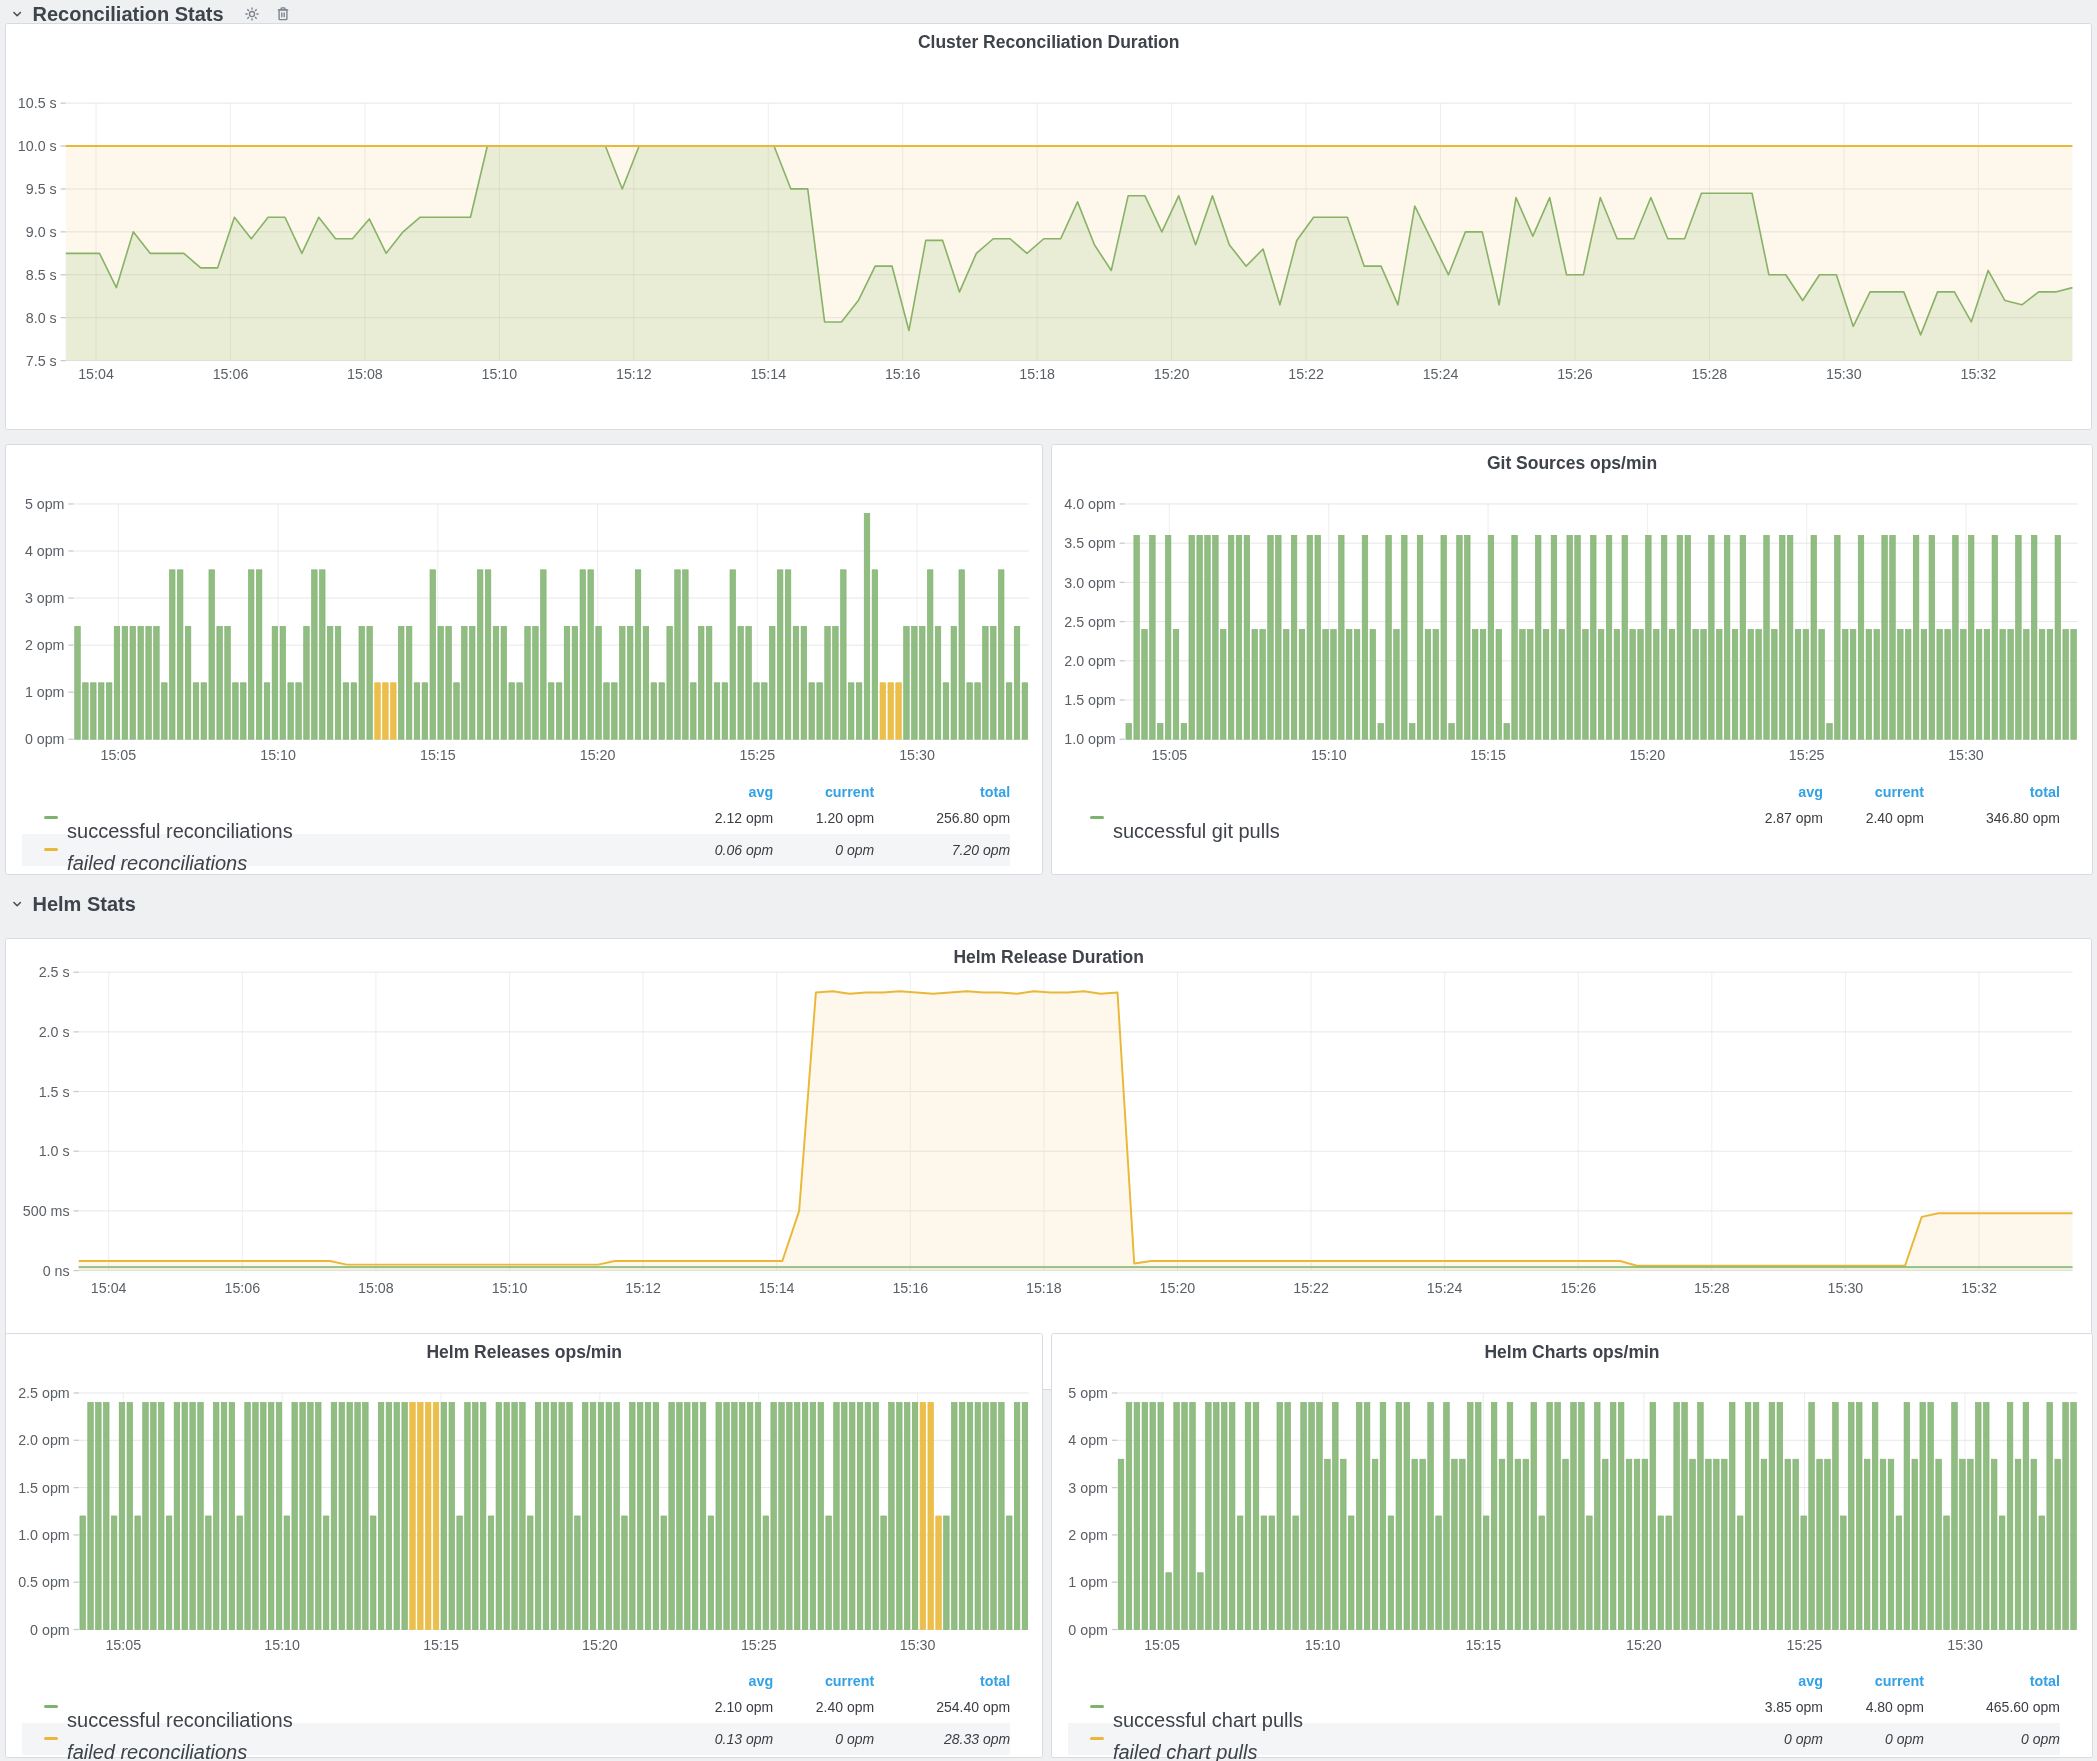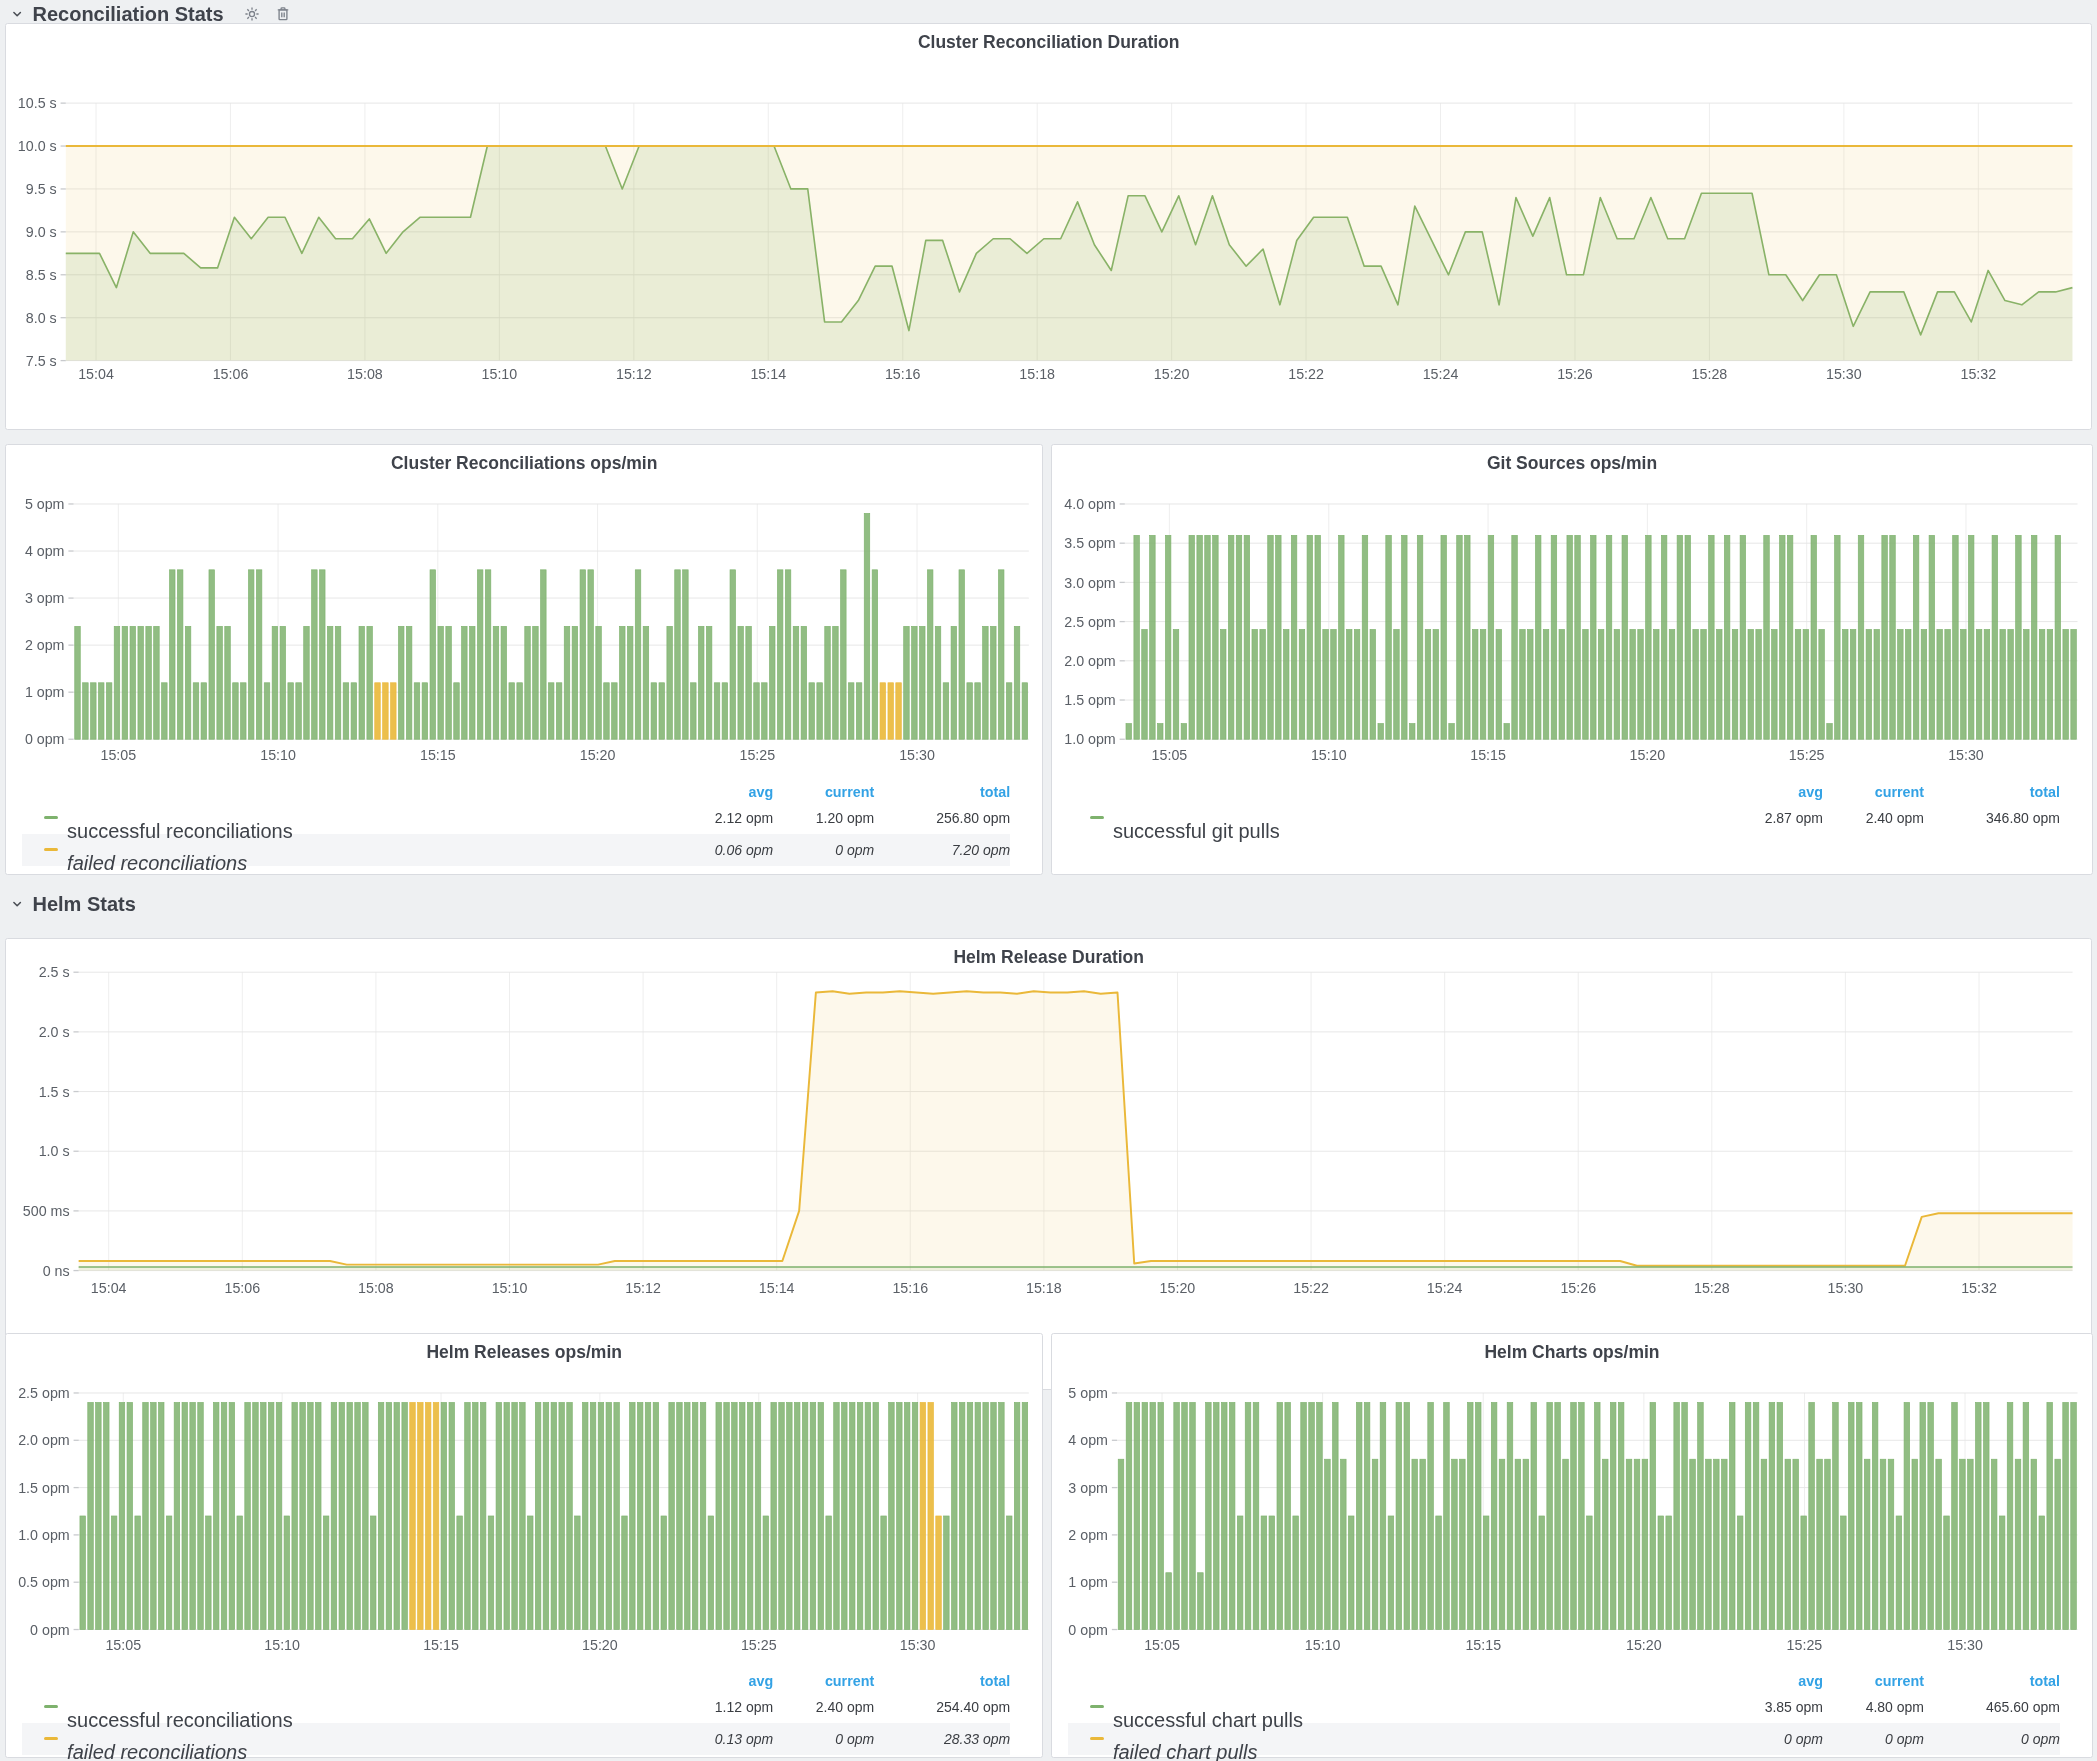--- a/index.html
+++ b/index.html
@@ -115,21 +115,20 @@
           <text x="78" y="130" text-anchor="end" class="tick">10.5 s</text>
           <path d="M92.0 353.6 L 118.0 353.6 L 144.0 353.6 L 170.0 406.5 L 196.0 320.5 L 222.0 353.6 L 248.0 353.6 L 274.0 353.6 L 300.0 376.1 L 326.0 376.1 L 352.0 298.0 L 378.0 331.1 L 404.0 298.0 L 430.0 298.0 L 456.0 353.6 L 482.0 298.0 L 508.0 331.1 L 534.0 331.1 L 560.0 300.6 L 586.0 353.6 L 612.0 320.5 L 638.0 298.0 L 664.0 298.0 L 690.0 298.0 L 716.0 298.0 L 742.0 188.2 L 768.0 188.2 L 794.0 188.2 L 820.0 188.2 L 846.0 188.2 L 872.0 188.2 L 898.0 188.2 L 924.0 188.2 L 950.0 254.3 L 976.0 188.2 L 1002.0 188.2 L 1028.0 188.2 L 1054.0 188.2 L 1080.0 188.2 L 1106.0 188.2 L 1132.0 188.2 L 1158.0 188.2 L 1184.0 188.2 L 1210.0 254.3 L 1236.0 254.3 L 1262.0 459.4 L 1288.0 459.4 L 1314.0 426.4 L 1340.0 373.4 L 1366.0 373.4 L 1392.0 472.7 L 1418.0 333.7 L 1444.0 333.7 L 1470.0 413.1 L 1496.0 353.6 L 1522.0 331.1 L 1548.0 331.1 L 1574.0 353.6 L 1600.0 331.1 L 1626.0 331.1 L 1652.0 274.2 L 1678.0 340.4 L 1704.0 380.0 L 1730.0 264.9 L 1756.0 264.9 L 1782.0 320.5 L 1808.0 264.9 L 1834.0 340.4 L 1860.0 264.9 L 1886.0 340.4 L 1912.0 373.4 L 1938.0 347.0 L 1964.0 433.0 L 1990.0 333.7 L 2016.0 298.0 L 2042.0 298.0 L 2068.0 298.0 L 2094.0 373.4 L 2120.0 373.4 L 2146.0 433.0 L 2172.0 280.8 L 2198.0 333.7 L 2224.0 386.7 L 2250.0 320.5 L 2276.0 320.5 L 2302.0 433.0 L 2328.0 267.6 L 2354.0 327.1 L 2380.0 267.6 L 2406.0 386.7 L 2432.0 386.7 L 2458.0 267.6 L 2484.0 331.1 L 2510.0 331.1 L 2536.0 267.6 L 2562.0 331.1 L 2588.0 331.1 L 2614.0 261.0 L 2640.0 261.0 L 2666.0 261.0 L 2692.0 261.0 L 2718.0 386.7 L 2744.0 386.7 L 2770.0 426.4 L 2796.0 386.7 L 2822.0 386.7 L 2848.0 466.1 L 2874.0 413.1 L 2900.0 413.1 L 2926.0 413.1 L 2952.0 479.3 L 2978.0 413.1 L 3004.0 413.1 L 3030.0 459.4 L 3056.0 380.0 L 3082.0 426.4 L 3108.0 433.0 L 3134.0 413.1 L 3160.0 413.1 L 3186.0 406.5 L 3186 519 L 92 519 Z" fill="#7EB26D" fill-opacity="0.16" stroke="none"></path>
           <path d="M92.0 353.6 L 118.0 353.6 L 144.0 353.6 L 170.0 406.5 L 196.0 320.5 L 222.0 353.6 L 248.0 353.6 L 274.0 353.6 L 300.0 376.1 L 326.0 376.1 L 352.0 298.0 L 378.0 331.1 L 404.0 298.0 L 430.0 298.0 L 456.0 353.6 L 482.0 298.0 L 508.0 331.1 L 534.0 331.1 L 560.0 300.6 L 586.0 353.6 L 612.0 320.5 L 638.0 298.0 L 664.0 298.0 L 690.0 298.0 L 716.0 298.0 L 742.0 188.2 L 768.0 188.2 L 794.0 188.2 L 820.0 188.2 L 846.0 188.2 L 872.0 188.2 L 898.0 188.2 L 924.0 188.2 L 950.0 254.3 L 976.0 188.2 L 1002.0 188.2 L 1028.0 188.2 L 1054.0 188.2 L 1080.0 188.2 L 1106.0 188.2 L 1132.0 188.2 L 1158.0 188.2 L 1184.0 188.2 L 1210.0 254.3 L 1236.0 254.3 L 1262.0 459.4 L 1288.0 459.4 L 1314.0 426.4 L 1340.0 373.4 L 1366.0 373.4 L 1392.0 472.7 L 1418.0 333.7 L 1444.0 333.7 L 1470.0 413.1 L 1496.0 353.6 L 1522.0 331.1 L 1548.0 331.1 L 1574.0 353.6 L 1600.0 331.1 L 1626.0 331.1 L 1652.0 274.2 L 1678.0 340.4 L 1704.0 380.0 L 1730.0 264.9 L 1756.0 264.9 L 1782.0 320.5 L 1808.0 264.9 L 1834.0 340.4 L 1860.0 264.9 L 1886.0 340.4 L 1912.0 373.4 L 1938.0 347.0 L 1964.0 433.0 L 1990.0 333.7 L 2016.0 298.0 L 2042.0 298.0 L 2068.0 298.0 L 2094.0 373.4 L 2120.0 373.4 L 2146.0 433.0 L 2172.0 280.8 L 2198.0 333.7 L 2224.0 386.7 L 2250.0 320.5 L 2276.0 320.5 L 2302.0 433.0 L 2328.0 267.6 L 2354.0 327.1 L 2380.0 267.6 L 2406.0 386.7 L 2432.0 386.7 L 2458.0 267.6 L 2484.0 331.1 L 2510.0 331.1 L 2536.0 267.6 L 2562.0 331.1 L 2588.0 331.1 L 2614.0 261.0 L 2640.0 261.0 L 2666.0 261.0 L 2692.0 261.0 L 2718.0 386.7 L 2744.0 386.7 L 2770.0 426.4 L 2796.0 386.7 L 2822.0 386.7 L 2848.0 466.1 L 2874.0 413.1 L 2900.0 413.1 L 2926.0 413.1 L 2952.0 479.3 L 2978.0 413.1 L 3004.0 413.1 L 3030.0 459.4 L 3056.0 380.0 L 3082.0 426.4 L 3108.0 433.0 L 3134.0 413.1 L 3160.0 413.1 L 3186.0 406.5" fill="none" stroke="#7EB26D" stroke-width="2.5" stroke-linejoin="round"></path>
           <path d="M92.0 188.2 L 3186.0 188.2 L 3186 519 L 92 519 Z" fill="#EAB839" fill-opacity="0.1" stroke="none"></path>
           <path d="M92.0 188.2 L 3186.0 188.2" fill="none" stroke="#EAB839" stroke-width="3" stroke-linejoin="round"></path>
         </svg>
       </div>
   </div>
 
   <div class="panel" style="left:5.2px;top:444px;width:1038px;height:431px;">
-    <div class="ptitle">Cluster Reconciliations ops/min</div>
     <div class="chart bars" id="c2">
         <svg viewBox="0 0 1598 520" width="1036" height="337">
           <line x1="173.0167224080257" y1="91" x2="173.0167224080257" y2="454" stroke="#ececec" stroke-width="1.4"></line>
           <text x="173.0167224080257" y="486" text-anchor="middle" class="tick">15:05</text>
           <line x1="419.50501672240716" y1="91" x2="419.50501672240716" y2="454" stroke="#ececec" stroke-width="1.4"></line>
           <text x="419.50501672240716" y="486" text-anchor="middle" class="tick">15:10</text>
           <line x1="665.9933110367886" y1="91" x2="665.9933110367886" y2="454" stroke="#ececec" stroke-width="1.4"></line>
           <text x="665.9933110367886" y="486" text-anchor="middle" class="tick">15:15</text>
           <line x1="912.4816053511701" y1="91" x2="912.4816053511701" y2="454" stroke="#ececec" stroke-width="1.4"></line>
           <text x="912.4816053511701" y="486" text-anchor="middle" class="tick">15:20</text>
@@ -713,21 +712,21 @@
       <div class="lheader">
         <span class="lcell avg">avg</span>
         <span class="lcell cur">current</span>
         <span class="lcell tot">total</span>
       </div>
       <div class="lrow">
         <span class="lname">
             <i class="dash g"></i>
           <span class="slabel">successful reconciliations</span>
           </span>
-        <span class="lcell avg">1.12 opm</span>
+        <span class="lcell avg">2.10 opm</span>
         <span class="lcell cur">2.40 opm</span>
         <span class="lcell tot">254.40 opm</span>
       </div>
       <div class="lrow striped">
         <span class="lname">
             <i class="dash o"></i>
           <span class="slabel">failed reconciliations</span>
           </span>
         <span class="lcell avg">0.13 opm</span>
         <span class="lcell cur">0 opm</span>

